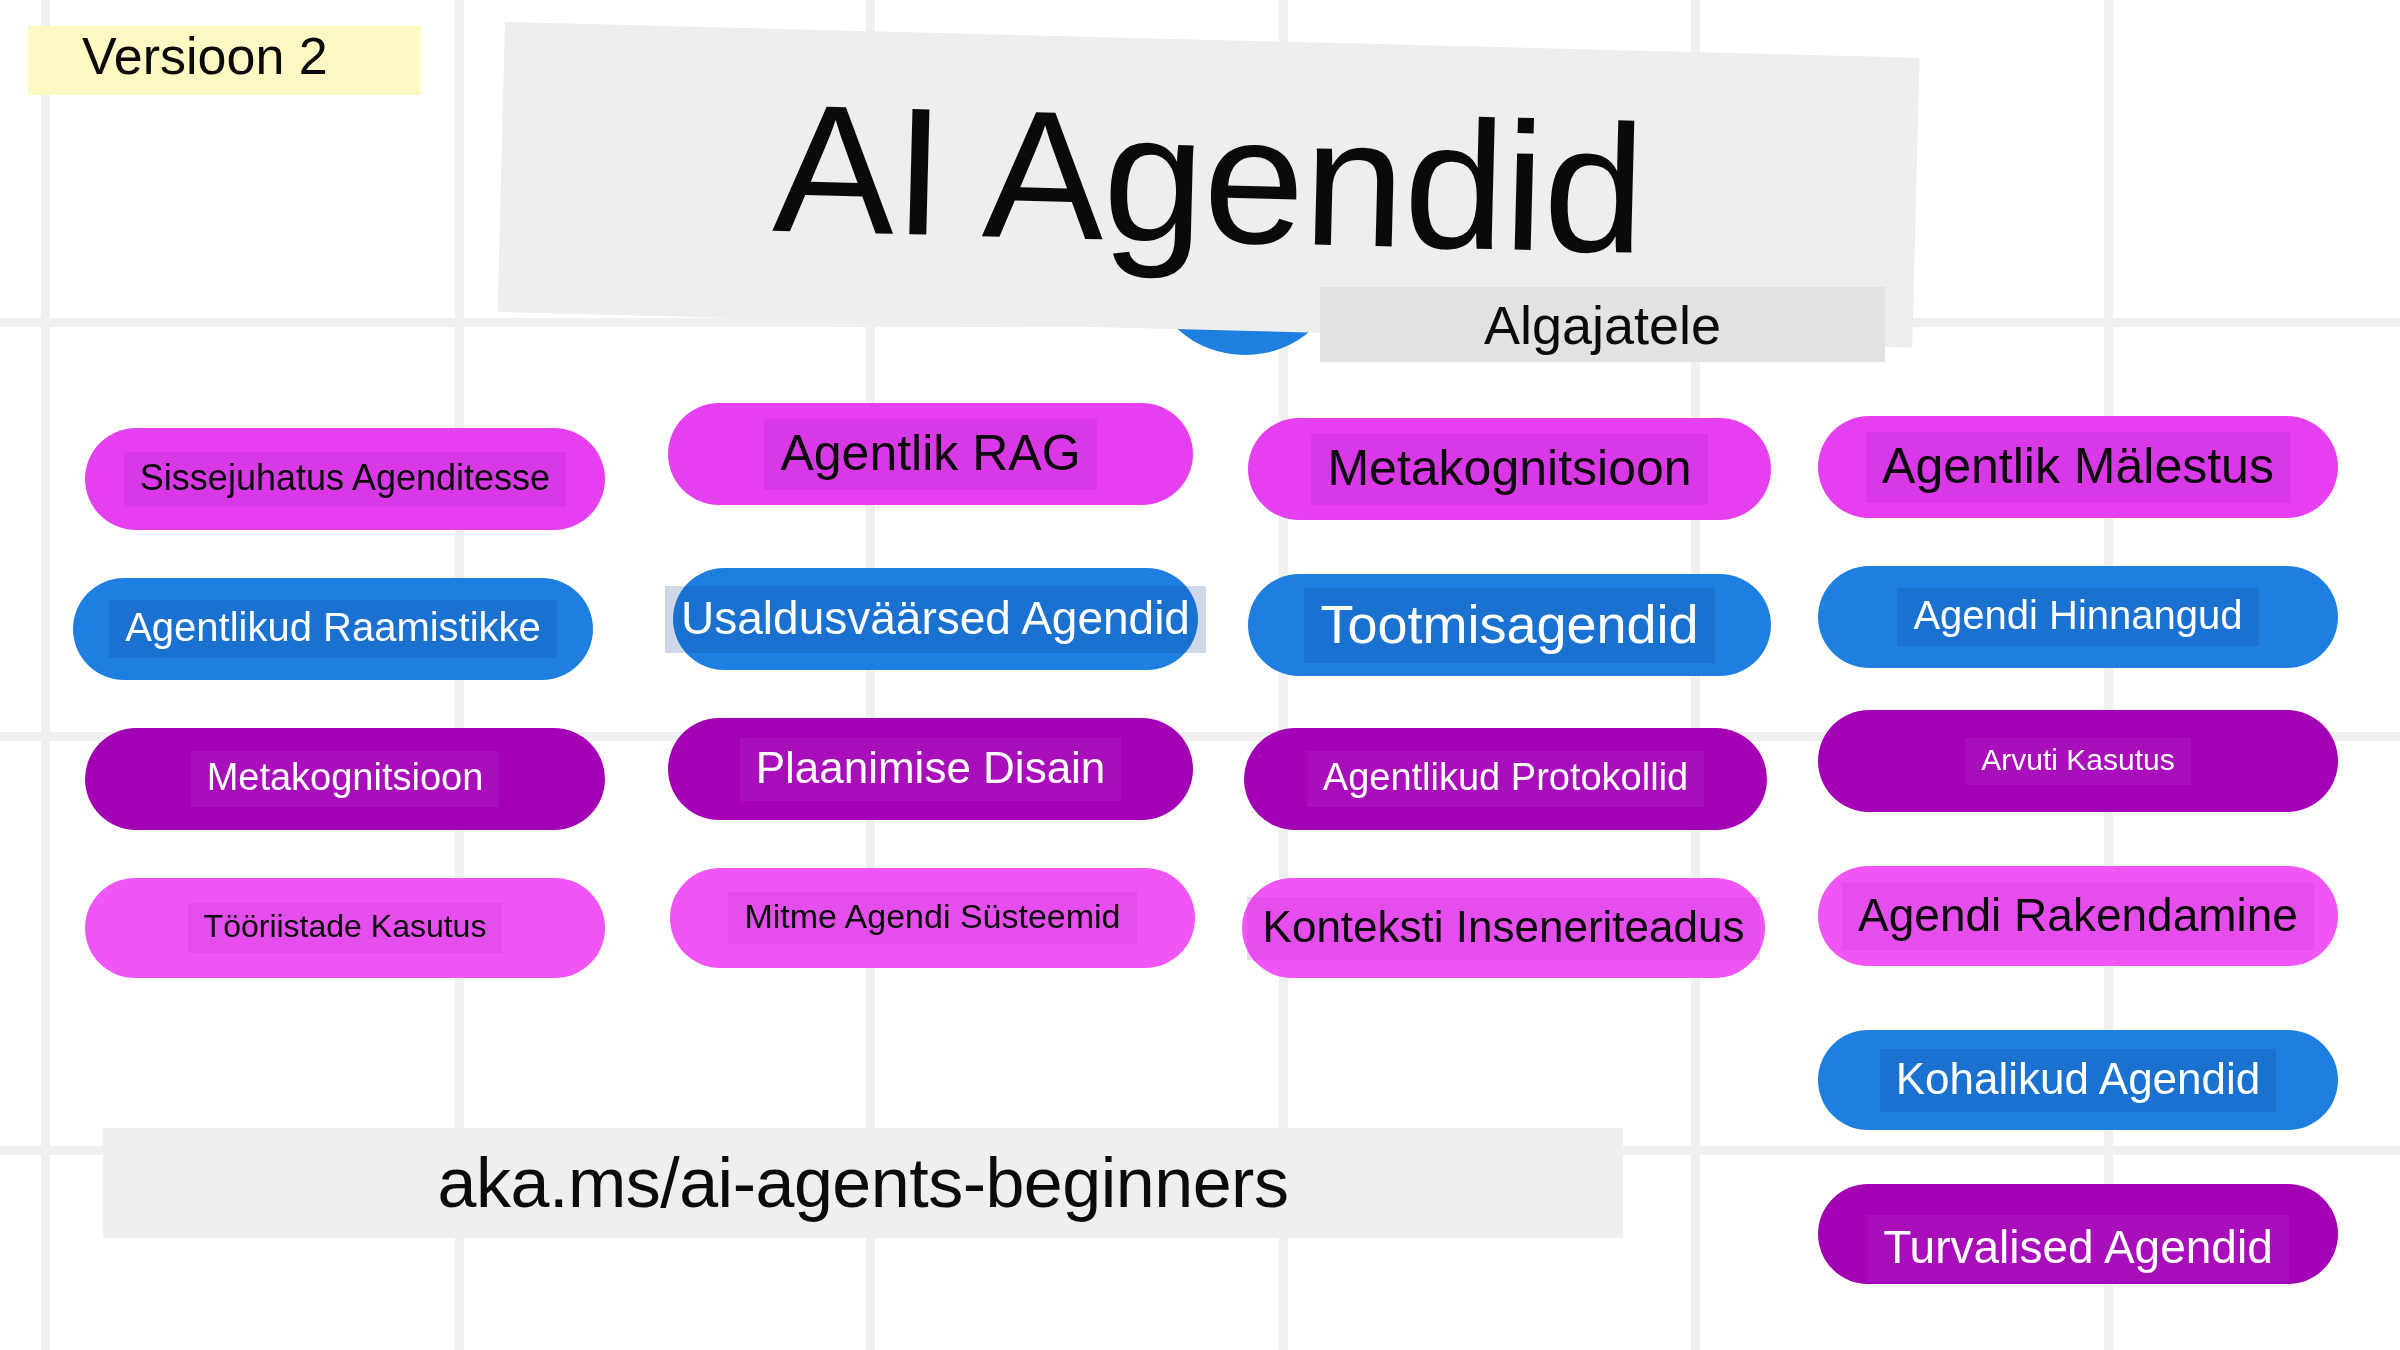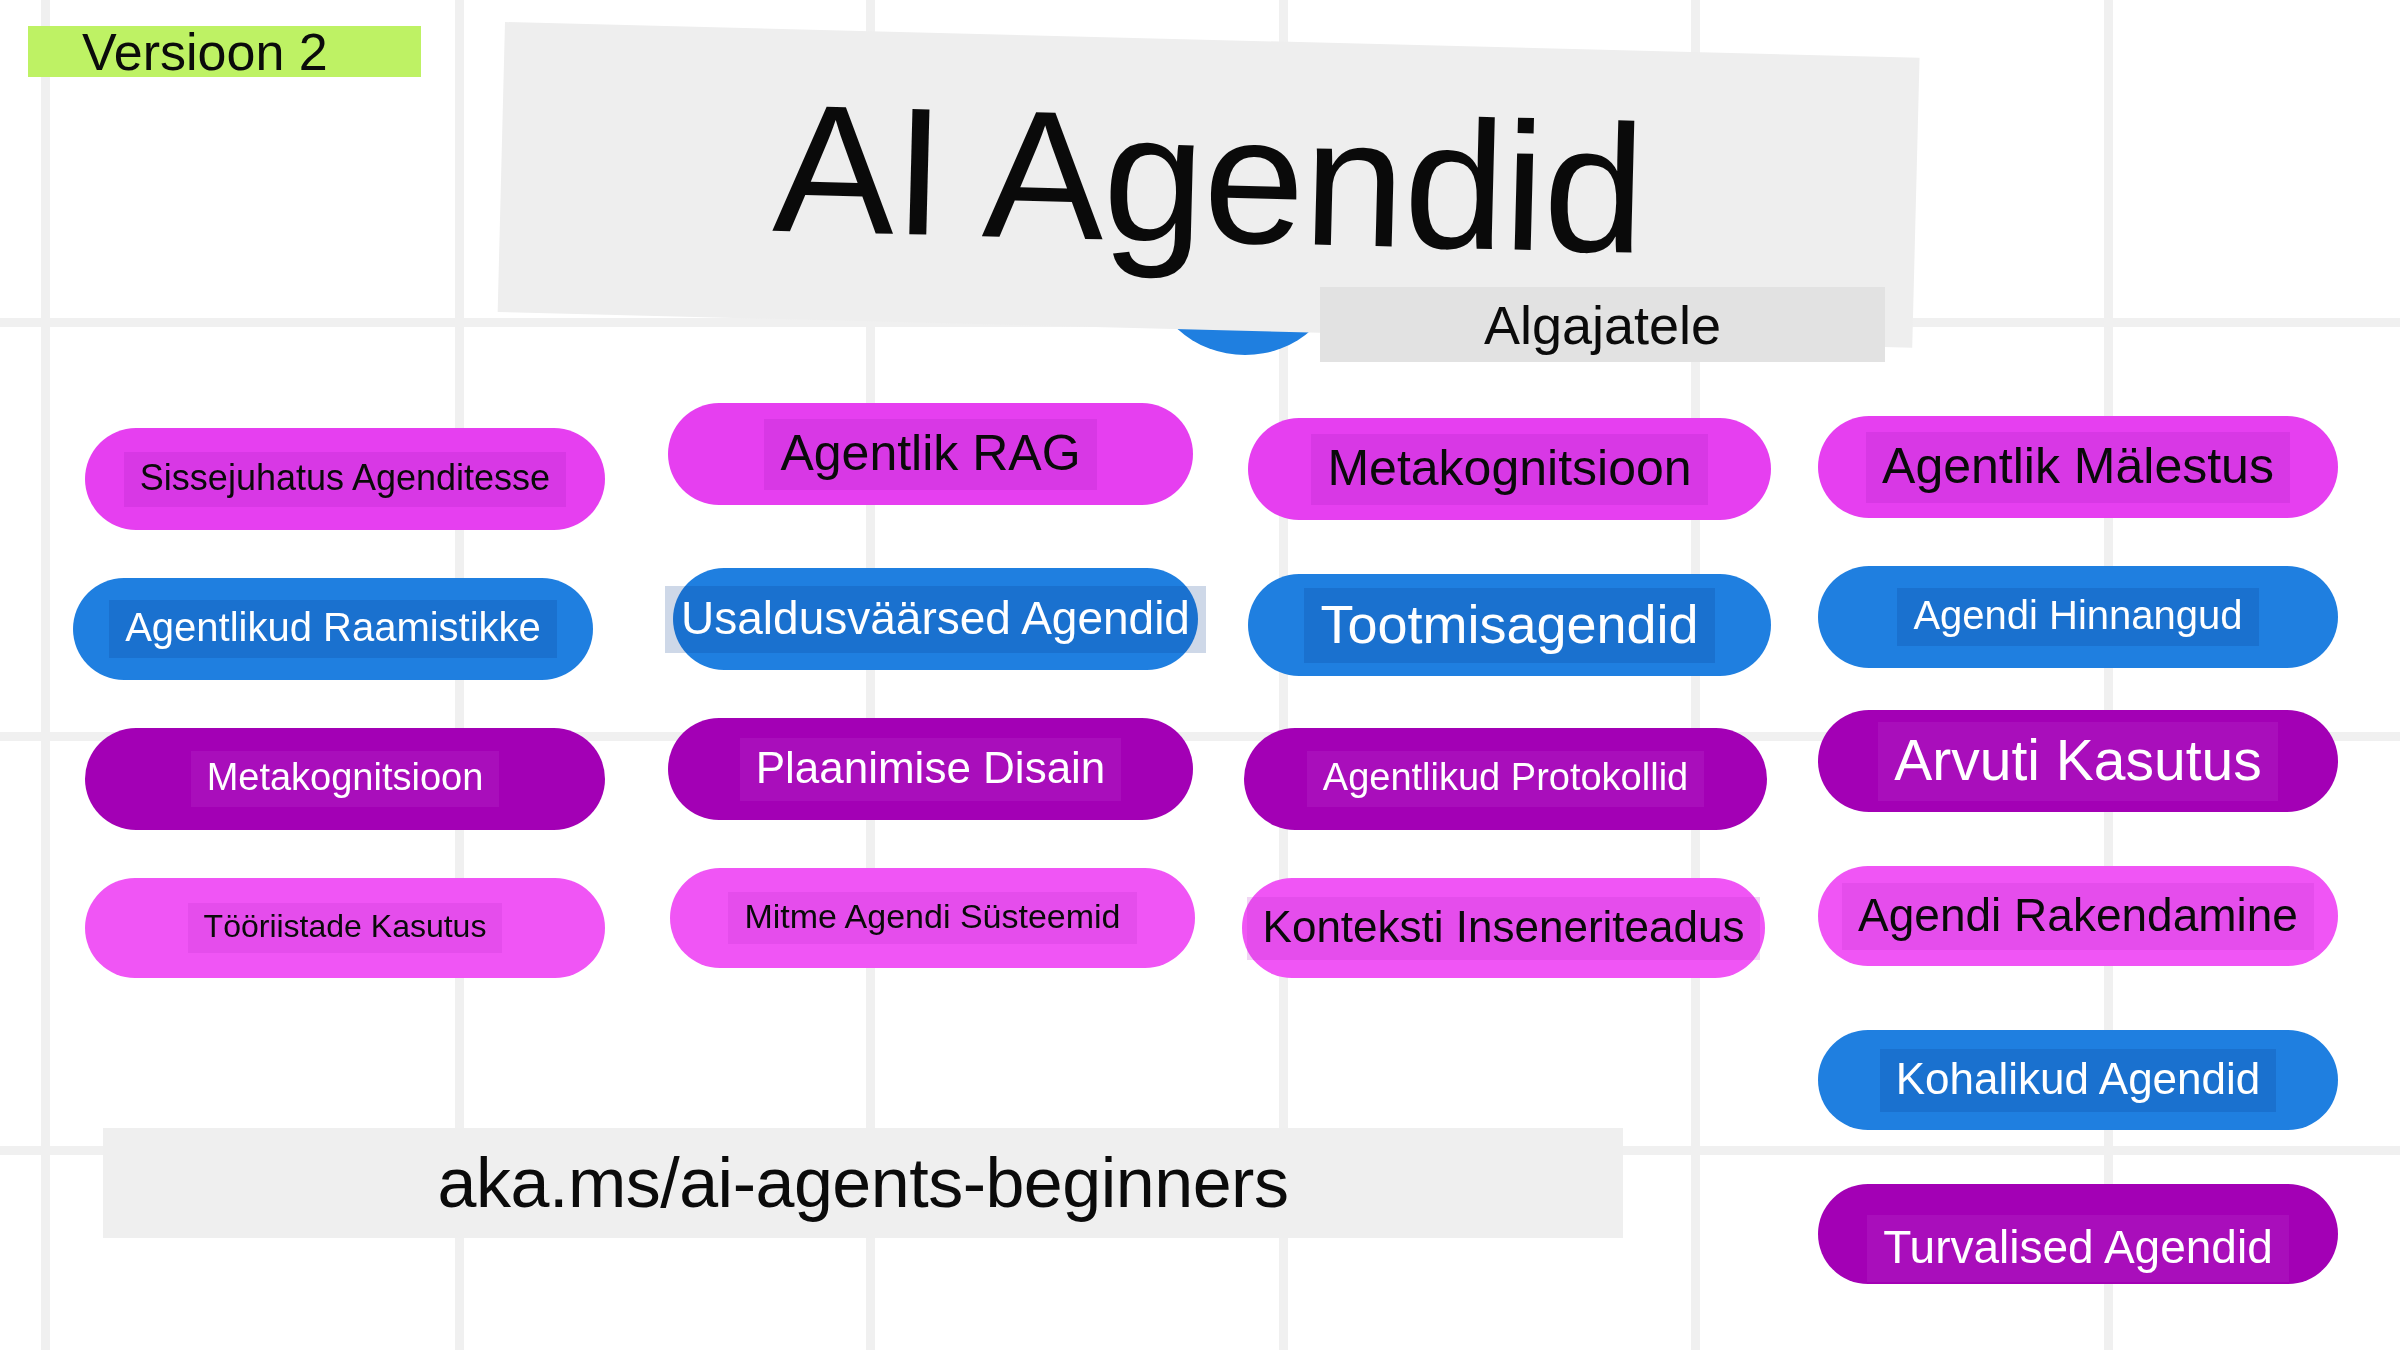--- a/index.html
+++ b/index.html
@@ -35,23 +35,23 @@
   }
   #subtitle-card{
     position:absolute;left:1320px;top:287px;width:565px;height:75px;
     background:#e2e2e2;
     display:flex;align-items:center;justify-content:center;
   }
   #subtitle-text{font-size:54px;color:#0b0b0b;white-space:nowrap;}
 
   
   #version-card{
-    position:absolute;left:28px;top:26px;width:393px;height:51px;
-    background:#bef264;
-    display:flex;align-items:center;
+    position:absolute;left:28px;top:26px;width:393px;height:69px;
+    background:#fef9c3;
+    display:flex;
   }
   #version-text{font-size:52px;color:#0b0b0b;padding-left:54px;white-space:nowrap;}
 
   
   #url-card{
     position:absolute;left:103px;top:1096px;width:1520px;height:110px;
     background:#efefef;
     display:flex;align-items:center;justify-content:center;margin-top:32px;
   }
   #url-text{font-size:70px;color:#0b0b0b;white-space:nowrap;letter-spacing:-0.5px;}
@@ -149,21 +149,21 @@
       <div class="pill c-violet" style="left: 1242px; top: 878px; width: 523px; height: 100px;">
         <span class="label" style="font-size: 44px;">Konteksti Inseneriteadus</span>
       </div>
       <div class="pill c-magenta" style="left: 1818px; top: 416px; width: 520px; height: 102px;">
         <span class="label" style="font-size: 50px;">Agentlik Mälestus</span>
       </div>
       <div class="pill c-blue" style="left: 1818px; top: 566px; width: 520px; height: 102px;">
         <span class="label" style="font-size: 40px;">Agendi Hinnangud</span>
       </div>
       <div class="pill c-purple" style="left: 1818px; top: 710px; width: 520px; height: 102px;">
-        <span class="label" style="font-size: 57px;">Arvuti Kasutus</span>
+        <span class="label" style="font-size: 30px;">Arvuti Kasutus</span>
       </div>
       <div class="pill c-violet" style="left: 1818px; top: 866px; width: 520px; height: 100px;">
         <span class="label" style="font-size: 46px;">Agendi Rakendamine</span>
       </div>
       <div class="pill c-blue" style="left: 1818px; top: 1030px; width: 520px; height: 100px;">
         <span class="label" style="font-size: 44px;">Kohalikud Agendid</span>
       </div>
       <div class="pill c-purple" style="left: 1818px; top: 1184px; width: 520px; height: 100px;">
         <span class="label" style="font-size: 46px; margin-top: 29px;">Turvalised Agendid</span>
       </div>

